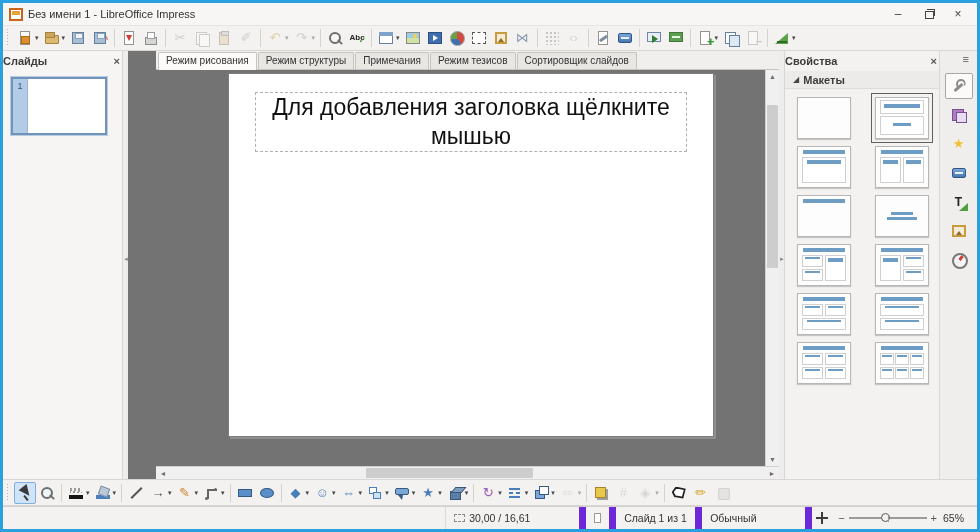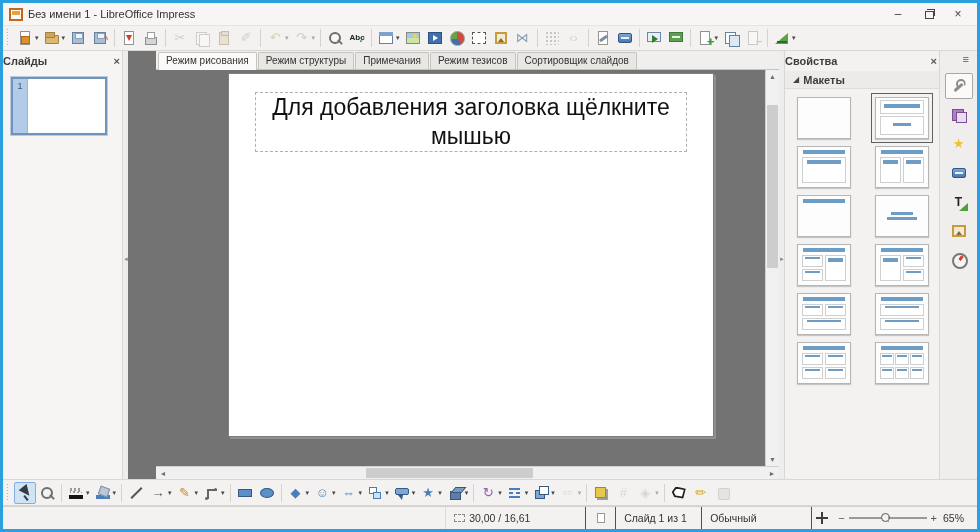--- a/index.html
+++ b/index.html
@@ -148,21 +148,21 @@
 .lay .lb{position:absolute;background:#6d9dc4;}
 .lay .ob{position:absolute;border:1px solid #cfcfcf;background:#fff;}
 .lay .ob::before{content:"";position:absolute;left:10%;top:10%;width:80%;height:18%;min-height:2px;background:#6d9dc4;}
 .lay .obp{position:absolute;border:1px solid #cfcfcf;background:#fff;}
 .iconstrip{width:38px;background:#f0eeec;border-left:1px solid #d9d6d3;display:flex;flex-direction:column;align-items:center;padding-top:2px;}
 .strip-settings{font-size:11px;color:#555;margin-bottom:8px;align-self:flex-end;padding-right:8px;}
 .sitab{width:28px;height:26px;display:flex;align-items:center;justify-content:center;margin-bottom:3px;border-radius:2px;border:1px solid transparent;}
 .sitab.selected{background:#fbfaf9;border-color:#a9a7a4;}
 
 .statusbar{height:23px;background:#f4f2f0;border-top:1px solid #d2cfcc;display:flex;align-items:center;font-size:10.5px;color:#333;flex:0 0 auto;}
-.sseg{height:100%;display:flex;align-items:center;padding:0 8px;border-right:1px solid #6d28d9;gap:4px;}
+.sseg{height:100%;display:flex;align-items:center;padding:0 8px;border-right:7px solid #6d28d9;gap:4px;}
 .sseg.grow{flex:1;border-right:1px solid #ddd9d5;}
 .st-ico{width:11px;height:8px;border:1px dashed #8a8a8a;display:inline-block;}
 .st-page{width:8px;height:10px;background:#fff;border:1px solid #9a9a9a;display:inline-block;}
 .fitcross{position:relative;width:12px;height:12px;}
 .fitcross::before{content:"";position:absolute;left:0;right:0;top:5px;height:2px;background:#3c3c3c;}
 .fitcross::after{content:"";position:absolute;top:0;bottom:0;left:5px;width:2px;background:#3c3c3c;}
 .zoomslider{display:flex;align-items:center;gap:4px;padding:0 6px;}
 .zs-sign{font-size:11px;color:#555;}
 .zs-track{position:relative;width:78px;height:2px;background:#9a9a9a;}
 .zs-track::after{content:"";position:absolute;left:50%;top:-3px;width:1px;height:8px;background:#9a9a9a;}

